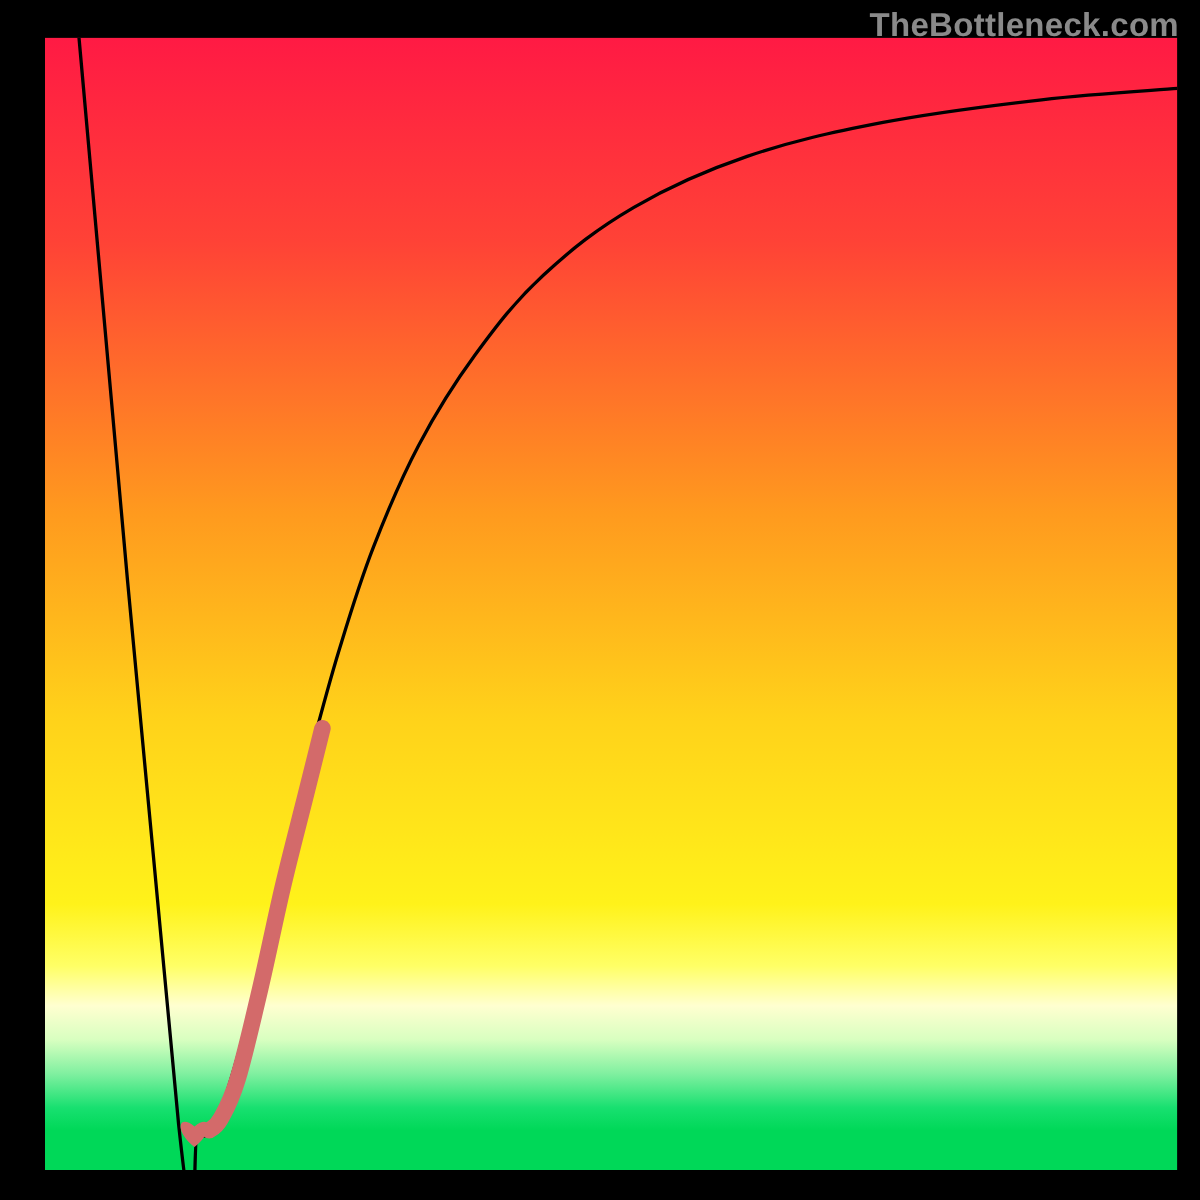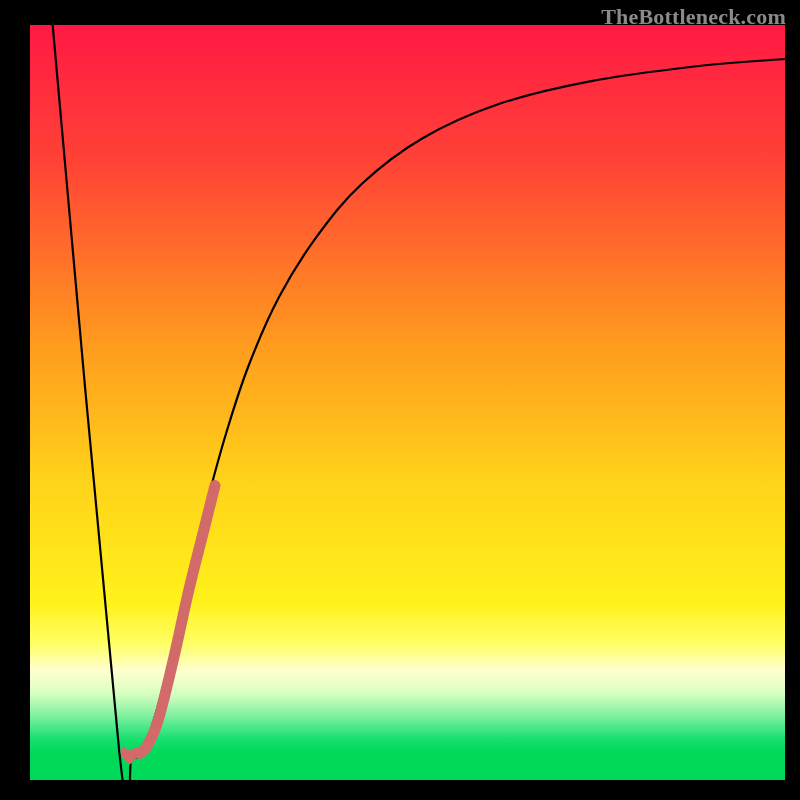--- a/index.html
+++ b/index.html
@@ -27,21 +27,21 @@
     overflow: hidden;
   }
   .gradient {
     position: absolute;
     left: 0; top: 0; right: 0; bottom: 0;
   }
   .watermark {
     position: absolute;
     top: 4px;
     right: 14px;
-    font-family: Liberation Serif, serif;
+    font-family: Liberation Sans, sans-serif;
     font-size: 22px;
     font-weight: 600;
     color: #8a8a8a;
     letter-spacing: 0.2px;
     user-select: none;
   }
   svg.curves {
     position: absolute;
     left: 0; top: 0;
     width: 100%;

